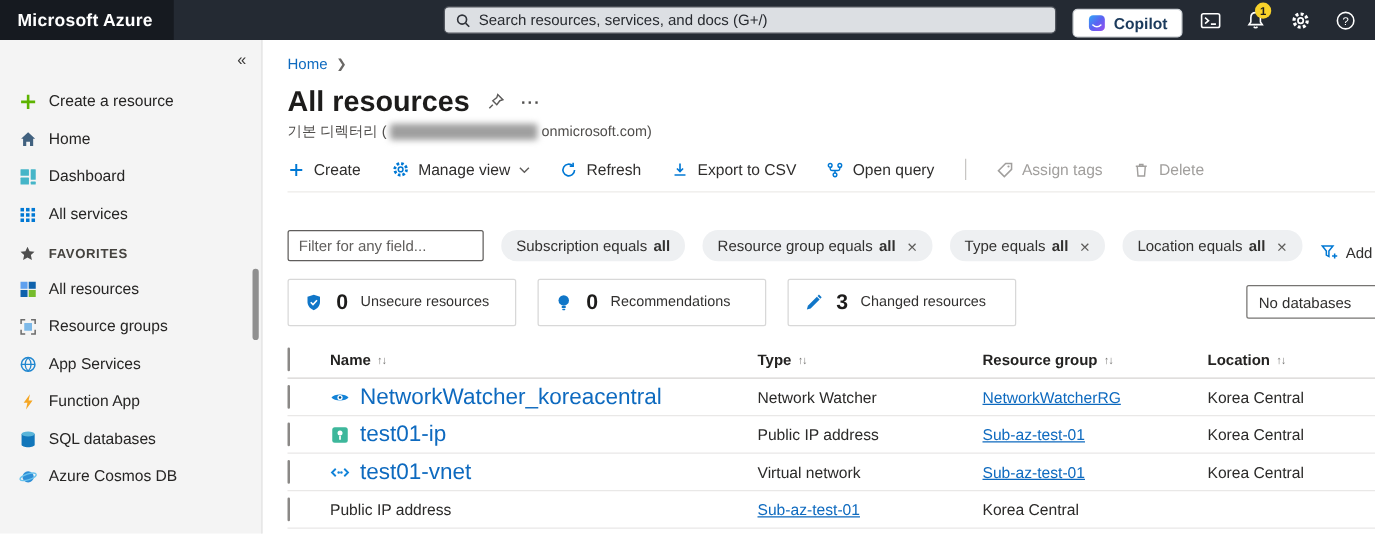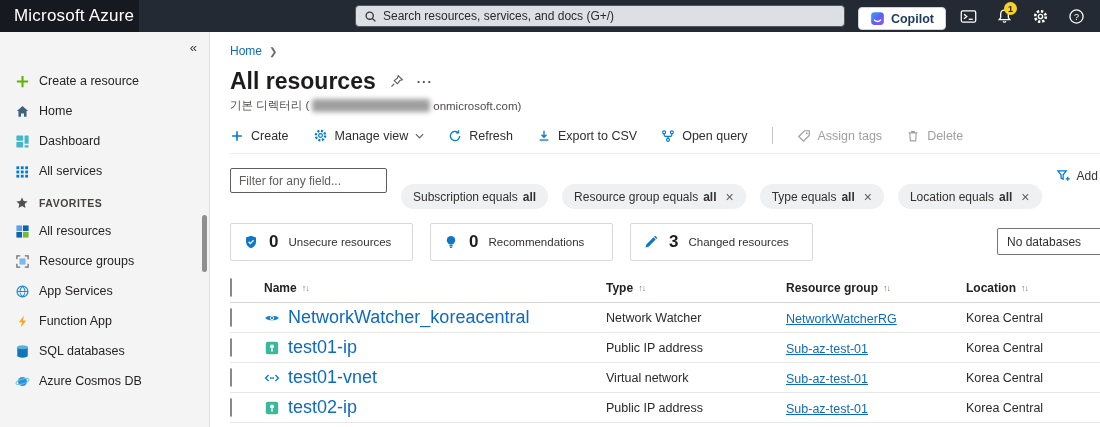--- a/index.html
+++ b/index.html
@@ -2,21 +2,21 @@
 <html><head>
 <meta charset="utf-8">
 <style>
   * { box-sizing: border-box; margin: 0; padding: 0; }
   html,body { width:1100px; height:427px; overflow:hidden; background:#fff;
     font-family:"Liberation Sans","DejaVu Sans",sans-serif; color:#252423; }
 
   
   .topbar { position:relative; height:32px; background:#242a33; display:flex; align-items:center; color:#fff; }
   .logo { width:139px; height:32px; background:#161a20; display:flex; align-items:center;
-          padding-left:14px; font-size:17px; font-weight:400; letter-spacing:.2px; cursor:pointer; }
+          padding-left:14px; font-size:14px; font-weight:700; letter-spacing:.2px; cursor:pointer; }
   .searchbox { position:absolute; left:355px; top:5px; width:490px; height:22px; background:#dcdfe3;
           border:1px solid #52565e; border-radius:4px; display:flex; align-items:center; padding:0 8px; gap:6px; }
   .searchbox svg { flex:0 0 auto; }
   .searchbox input { flex:1; border:none; background:transparent; outline:none; font-size:12px; color:#1d1f23;
           font-family:inherit; }
   .searchbox input::placeholder { color:#272a2f; opacity:1; }
   .top-actions { margin-left:auto; display:flex; align-items:flex-end; gap:8px; padding-right:10px; }
   .copilot { height:23px; background:#fff; border:1px solid #cfd3d8; border-radius:4px; display:flex;
           align-items:center; gap:6px; padding:0 11px; font-size:12.5px; font-weight:700; color:#1b3a5c;
           cursor:pointer; font-family:inherit; }
@@ -50,21 +50,21 @@
   .subtitle { margin-top:3px; font-size:11.5px; color:#4f4d4b; display:flex; align-items:center; }
   .blurred { display:inline-block; width:118px; height:13px; background:#9f9f9f; border-radius:2px; filter:blur(2.5px); margin:0 3px; }
 
   .toolbar { margin-top:14px; display:flex; align-items:center; gap:24px; padding-bottom:9px; border-bottom:1px solid #edebe9;
           width:872px; }
   .tbtn { display:flex; align-items:center; gap:7px; border:none; background:none; font-family:inherit; font-size:12.5px;
           color:#2f2e2d; cursor:pointer; white-space:nowrap; padding:0; }
   .tbtn.disabled { color:#a19f9d; cursor:default; }
   .tb-sep { width:1px; height:17px; background:#c8c6c4; }
 
-  .filter-row { margin-top:14px; display:flex; align-items:flex-start; gap:14px; white-space:nowrap; }
+  .filter-row { margin-top:14px; display:flex; align-items:flex-end; gap:14px; white-space:nowrap; }
   .filter-input { width:157px; height:25px; border:1px solid #605e5c; border-radius:2px; padding:0 8px; font-size:12px;
           font-family:inherit; color:#323130; outline:none; flex:0 0 auto; }
   .filter-input::placeholder { color:#605e5c; }
   .pill { height:25px; background:#eef0f2; border-radius:13px; display:flex; align-items:center; gap:5px; padding:0 12px;
           font-size:12px; color:#323130; cursor:pointer; flex:0 0 auto;margin-top:16px; }
   .pill b { font-weight:700; }
   .pill .x { color:#5f5e5c; font-size:14px; margin-left:4px; cursor:pointer; line-height:1; }
   .add-filter { display:flex; align-items:center; gap:6px; font-size:12px; color:#323130; cursor:pointer; flex:0 0 auto; }
 
   .insight-row { margin-top:14px; display:flex; gap:17px; position:relative; height:38px; }
@@ -521,30 +521,20 @@
               </span>
             <a>test01-vnet</a>
           </div>
           <div class="cell-text">Virtual network</div>
           <div><a class="rg-link">Sub-az-test-01</a></div>
           <div class="cell-text">Korea Central</div>
         </div>
 
         <div class="grid-row">
           <div><span class="cb"></span></div>
-          <div class="name-cell">
-            <span class="ricon">
-                <svg width="16" height="16" viewBox="0 0 16 16">
-                  <rect x="1.8" y="1.8" width="12.4" height="12.4" rx="2" fill="#3db79b"></rect>
-                  <circle cx="8" cy="6.4" r="2" fill="#fff"></circle>
-                  <path d="M8 8.6v3.2" stroke="#fff" stroke-width="1.4"></path>
-                </svg>
-              </span>
-            <a>test02-ip</a>
-          </div>
           <div class="cell-text">Public IP address</div>
           <div><a class="rg-link">Sub-az-test-01</a></div>
           <div class="cell-text">Korea Central</div>
         </div>
       </div>
 
     </main>
   </div>
 </div>
 

